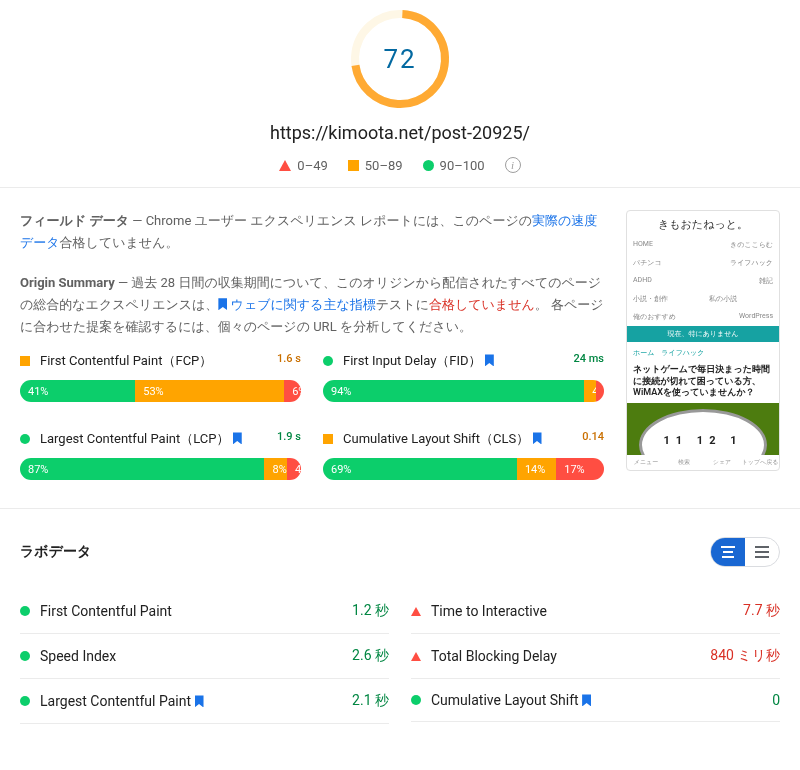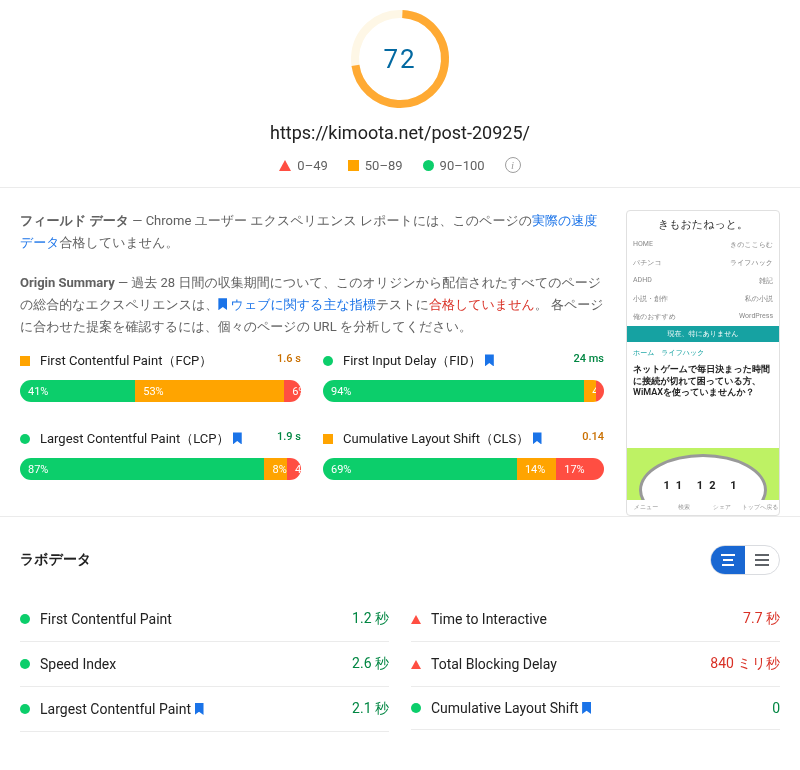--- a/index.html
+++ b/index.html
@@ -41,21 +41,21 @@
   .thumbcol { width:154px; flex:none; }
   .thumb-card {
     border:1px solid #e0e0e0; border-radius:4px; overflow:hidden; font-size:8px; color:#555;
   }
   .thumb-head { text-align:center; padding:6px 0 4px 0; font-size:11px; color:#333; font-weight:500; }
   .thumb-nav { display:flex; flex-wrap:wrap; font-size:7px; color:#888; }
   .thumb-nav span { width:50%; padding:4px 6px; }
   .thumb-teal { background:#16a2a2; color:#fff; text-align:center; padding:3px 0; font-size:7px; }
   .thumb-crumb { padding:6px; font-size:7px; color:#16a2a2; }
   .thumb-title { padding:0 6px 4px 6px; font-size:9px; color:#222; font-weight:600; line-height:1.3; }
-  .thumb-clock { height:52px; background:#bef264; position:relative; overflow:hidden;margin-top:45px; }
+  .thumb-clock { height:52px; background:#4d7c0f; position:relative; overflow:hidden; }
   .thumb-clock::before{
     content:""; position:absolute; left:12px; right:12px; top:6px; bottom:-26px;
     border:3px solid #999; border-radius:50%; background:#fff;
   }
   .clock-nums { position:absolute; bottom:8px; left:0; right:0; text-align:center; font-size:11px; font-weight:700; color:#222; letter-spacing:6px; z-index:2; }
   .thumb-foot { display:flex; font-size:6px; color:#999; }
   .thumb-foot span { flex:1; text-align:center; padding:3px 0; }
 
   
   .sec-h { font-size:13px; font-weight:700; display:inline; }
@@ -232,21 +232,21 @@
       <div class="thumb-card">
         <div class="thumb-head">きもおたねっと。</div>
         <div class="thumb-nav">
           <span>HOME</span>
             <span style="text-align:right">きのここらむ</span>
           <span>パチンコ</span>
             <span style="text-align:right">ライフハック</span>
           <span>ADHD</span>
             <span style="text-align:right">雑記</span>
           <span>小説・創作</span>
-            <span style="text-align:right">私の小説</span>
+            <span style="text-align:left">私の小説</span>
           <span>俺のおすすめ</span>
             <span style="text-align:right">WordPress</span>
         </div>
         <div class="thumb-teal">現在、特にありません</div>
         <div class="thumb-crumb">ホーム　ライフハック</div>
         <div class="thumb-title">ネットゲームで毎日決まった時間に接続が切れて困っている方、WiMAXを使っていませんか？</div>
         <div class="thumb-clock">
           <div class="clock-nums">11 12 1</div>
         </div>
         <div class="thumb-foot">

